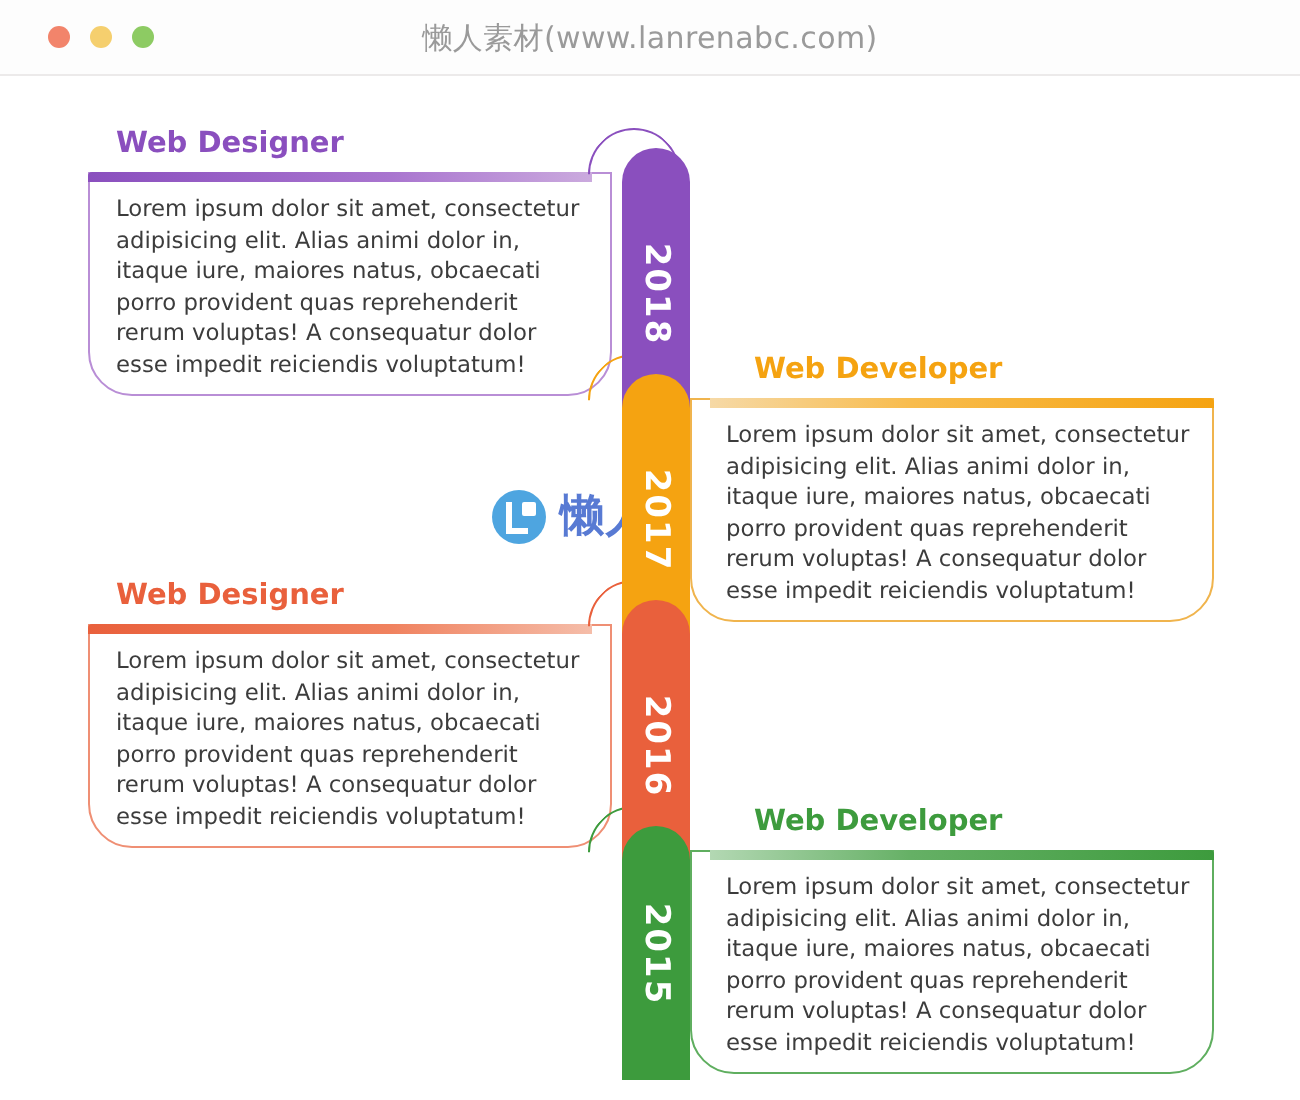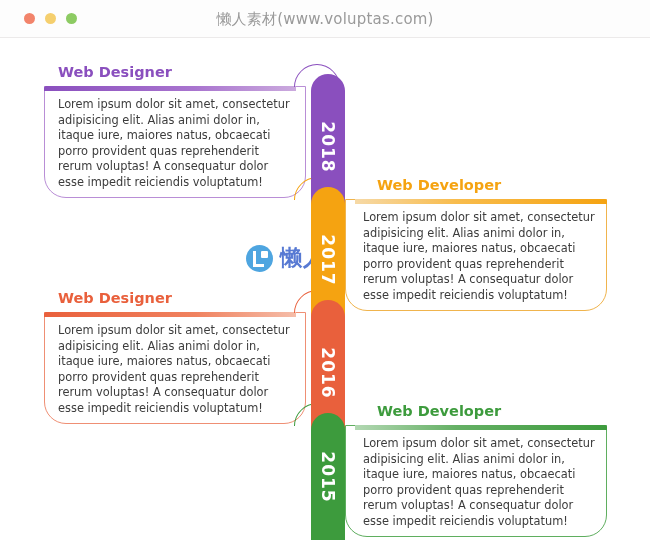--- a/index.html
+++ b/index.html
@@ -115,21 +115,21 @@
 <body>
 
 <div id="app">
 
   <div class="titlebar">
     <div class="dots">
       <span class="dot red"></span>
       <span class="dot yellow"></span>
       <span class="dot green"></span>
     </div>
-    <div class="wintitle">懒人素材(www.voluptas.com)</div>
+    <div class="wintitle">懒人素材(www.lanrenabc.com)</div>
   </div>
 
   <div class="stage">
 
     <div class="watermark">
       <span class="wm-mark"></span>
       <span class="wm-text">懒人素材</span>
     </div>
 
     <div class="hook" style="left:294px;top:26px;border-color:#8a4fbe;border-bottom-color:transparent;border-right-color:transparent;transform:rotate(45deg);"></div>

